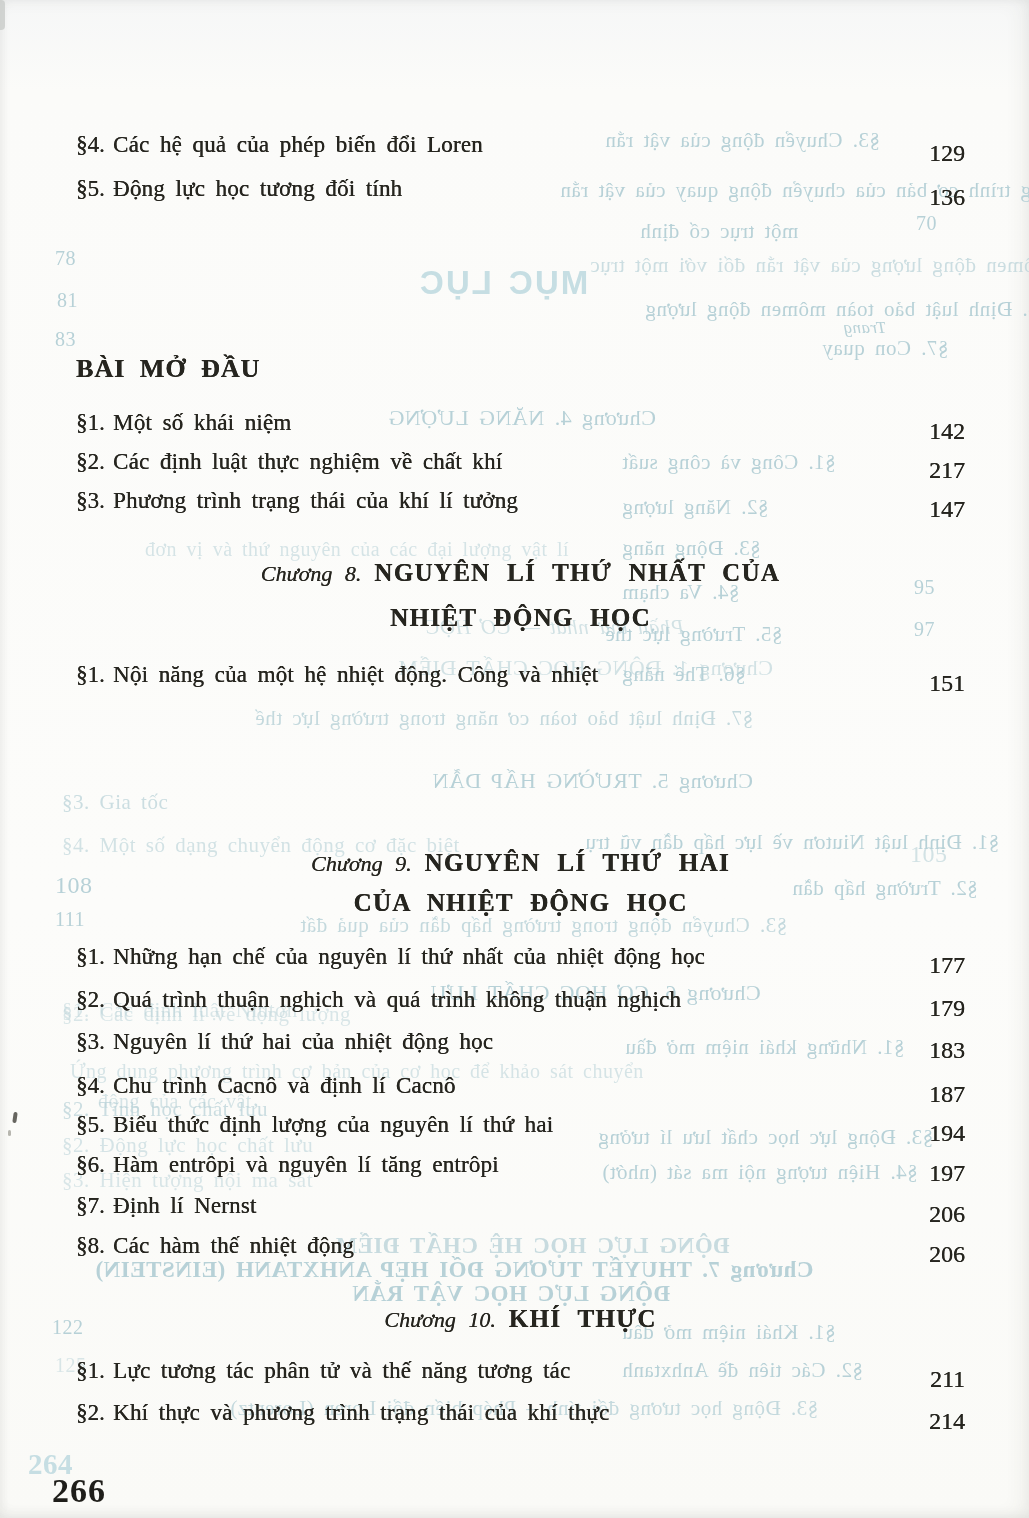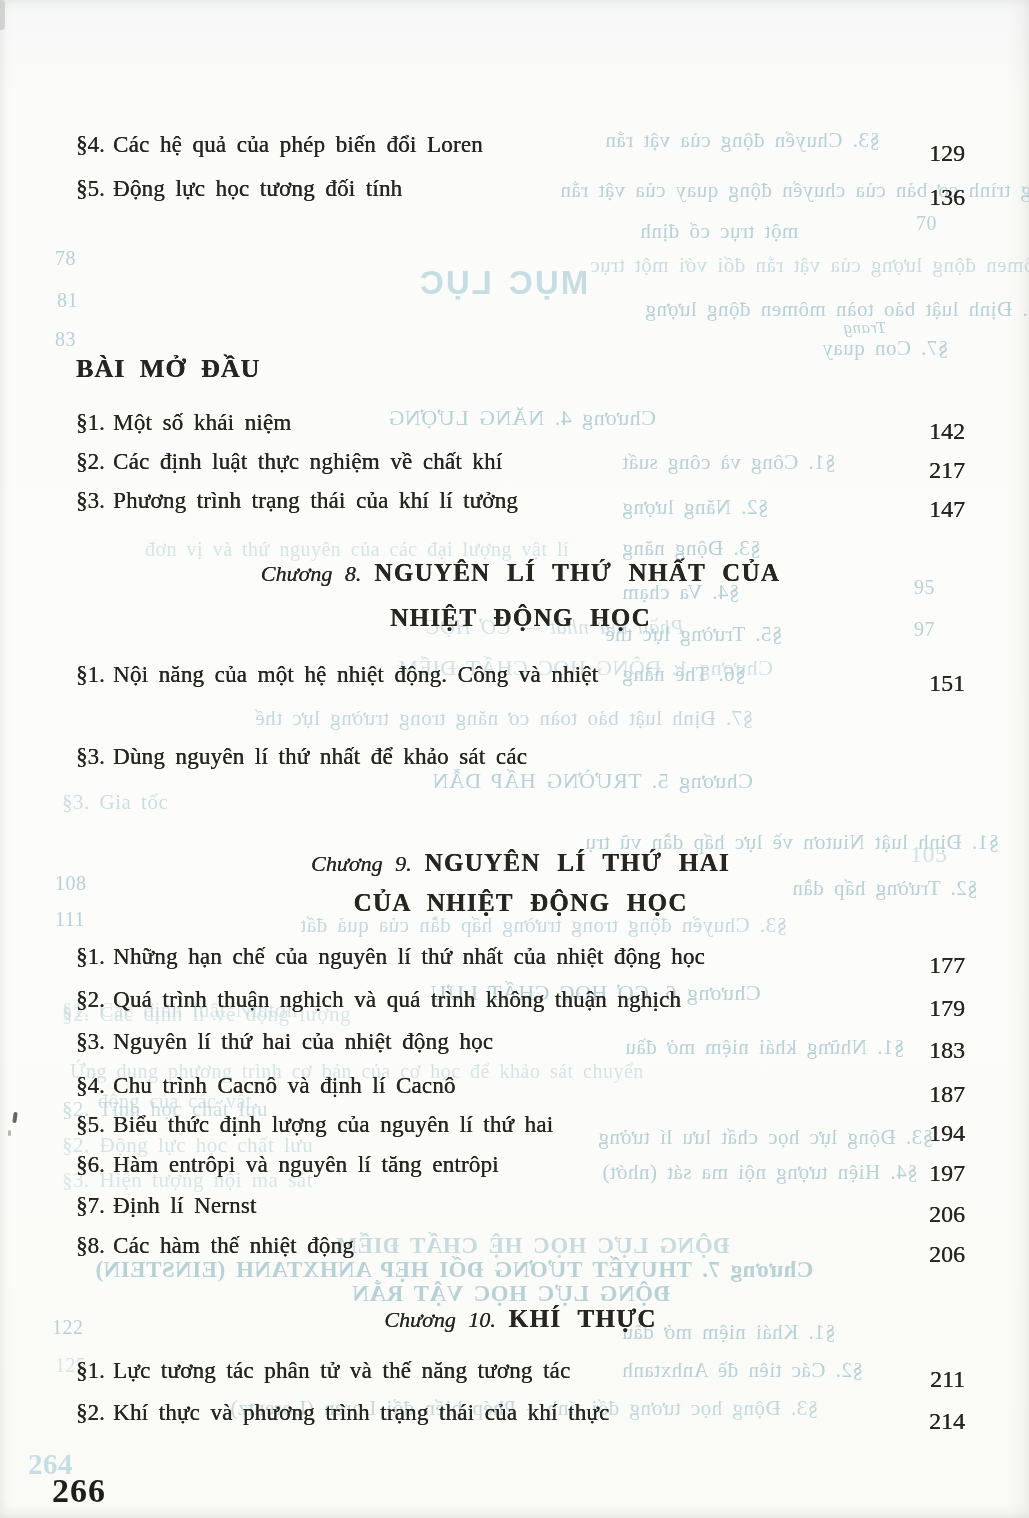--- a/index.html
+++ b/index.html
@@ -79,23 +79,24 @@
       <span class="ghost" style="left: 914px; top: 576px; font-size: 20px;">95</span>
       <span class="ghost mir i" style="left: 425px; top: 615px; font-size: 21px; opacity: 0.6;">Phần thứ nhất — CƠ HỌC</span>
       <span class="ghost mir" style="left: 605px; top: 622px; font-size: 21px;">§5. Trường lực thế</span>
       <span class="ghost" style="left: 914px; top: 618px; font-size: 20px;">97</span>
       <span class="ghost mir" style="left: 398px; top: 655px; font-size: 22px; opacity: 0.6;">Chương 1. ĐỘNG HỌC CHẤT ĐIỂM</span>
       <span class="ghost mir" style="left: 622px; top: 662px; font-size: 21px;">§6. Thế năng</span>
       <span class="ghost mir" style="left: 255px; top: 706px; font-size: 21px; opacity: 0.8;">§7. Định luật bảo toàn cơ năng trong trường lực thế</span>
       <span class="ghost mir" style="left: 432px; top: 768px; font-size: 22px;">Chương 5. TRƯỜNG HẤP DẪN</span>
       <span class="ghost" style="left: 62px; top: 790px; font-size: 21px; opacity: 0.7;">§3. Gia tốc</span>
       <span class="ghost mir" style="left: 585px; top: 830px; font-size: 21px;">§1. Định luật Niutơn về lực hấp dẫn vũ trụ</span>
+      <span class="ghost" style="left: 62px; top: 833px; font-size: 21px; opacity: 0.6;">§4. Một số dạng chuyển động cơ đặc biệt</span>
       <span class="ghost" style="left: 910px; top: 826px; font-size: 24px; opacity: 0.6; margin-top: 15px;">105</span>
       <span class="ghost mir" style="left: 792px; top: 876px; font-size: 21px;">§2. Trường hấp dẫn</span>
-      <span class="ghost" style="left: 55px; top: 872px; font-size: 20px;">108</span>
+      <span class="ghost" style="left: 55px; top: 872px; font-size: 24px;">108</span>
       <span class="ghost mir" style="left: 300px; top: 913px; font-size: 21px; opacity: 0.8;">§3. Chuyển động trong trường hấp dẫn của quả đất</span>
       <span class="ghost" style="left: 55px; top: 908px; font-size: 20px;">111</span>
       <span class="ghost" style="left: 62px; top: 998px; font-size: 21px; opacity: 0.5;">§1. Các định luật Niutơn</span>
       <span class="ghost mir" style="left: 430px; top: 980px; font-size: 22px;">Chương 6. CƠ HỌC CHẤT LƯU</span>
       <span class="ghost" style="left: 62px; top: 1002px; font-size: 21px; opacity: 0.5;">§2. Các định lí về động lượng</span>
       <span class="ghost mir" style="left: 625px; top: 1035px; font-size: 21px;">§1. Những khái niệm mở đầu</span>
       <span class="ghost" style="left: 70px; top: 1060px; font-size: 20px; opacity: 0.55;">Ứng dụng phương trình cơ bản của cơ học để khảo sát chuyển</span>
       <span class="ghost" style="left: 98px; top: 1090px; font-size: 20px; opacity: 0.55;">động của các vật</span>
       <span class="ghost" style="left: 62px; top: 1097px; font-size: 21px; opacity: 0.7;">§2. Tĩnh học chất lưu</span>
       <span class="ghost mir" style="left: 598px; top: 1125px; font-size: 21px;">§3. Động lực học chất lưu lí tưởng</span>
@@ -142,23 +143,20 @@
     <div class="chap" style="top:559px">
       <span class="chap-label">Chương 8.</span><span class="chap-title">NGUYÊN LÍ THỨ NHẤT CỦA</span>
     </div>
     <div class="chap" style="top:604px">
       <span class="chap-title">NHIỆT ĐỘNG HỌC</span>
     </div>
     <div class="row" style="top:662px">
       <span class="num">§1.</span><span class="txt lbl">Nội năng của một hệ nhiệt động. Công và nhiệt</span>
       <span class="pg">151</span>
     </div>
-    <div class="row" style="top:744px">
-      <span class="num">§3.</span><span class="txt lbl">Dùng nguyên lí thứ nhất để khảo sát các</span>
-    </div>
 
     <div class="chap" style="top:849px">
       <span class="chap-label">Chương 9.</span><span class="chap-title">NGUYÊN LÍ THỨ HAI</span>
     </div>
     <div class="chap" style="top:889px">
       <span class="chap-title">CỦA NHIỆT ĐỘNG HỌC</span>
     </div>
     <div class="row" style="top:944px">
       <span class="num">§1.</span><span class="txt lbl">Những hạn chế của nguyên lí thứ nhất của nhiệt động học</span>
       <span class="pg">177</span>

